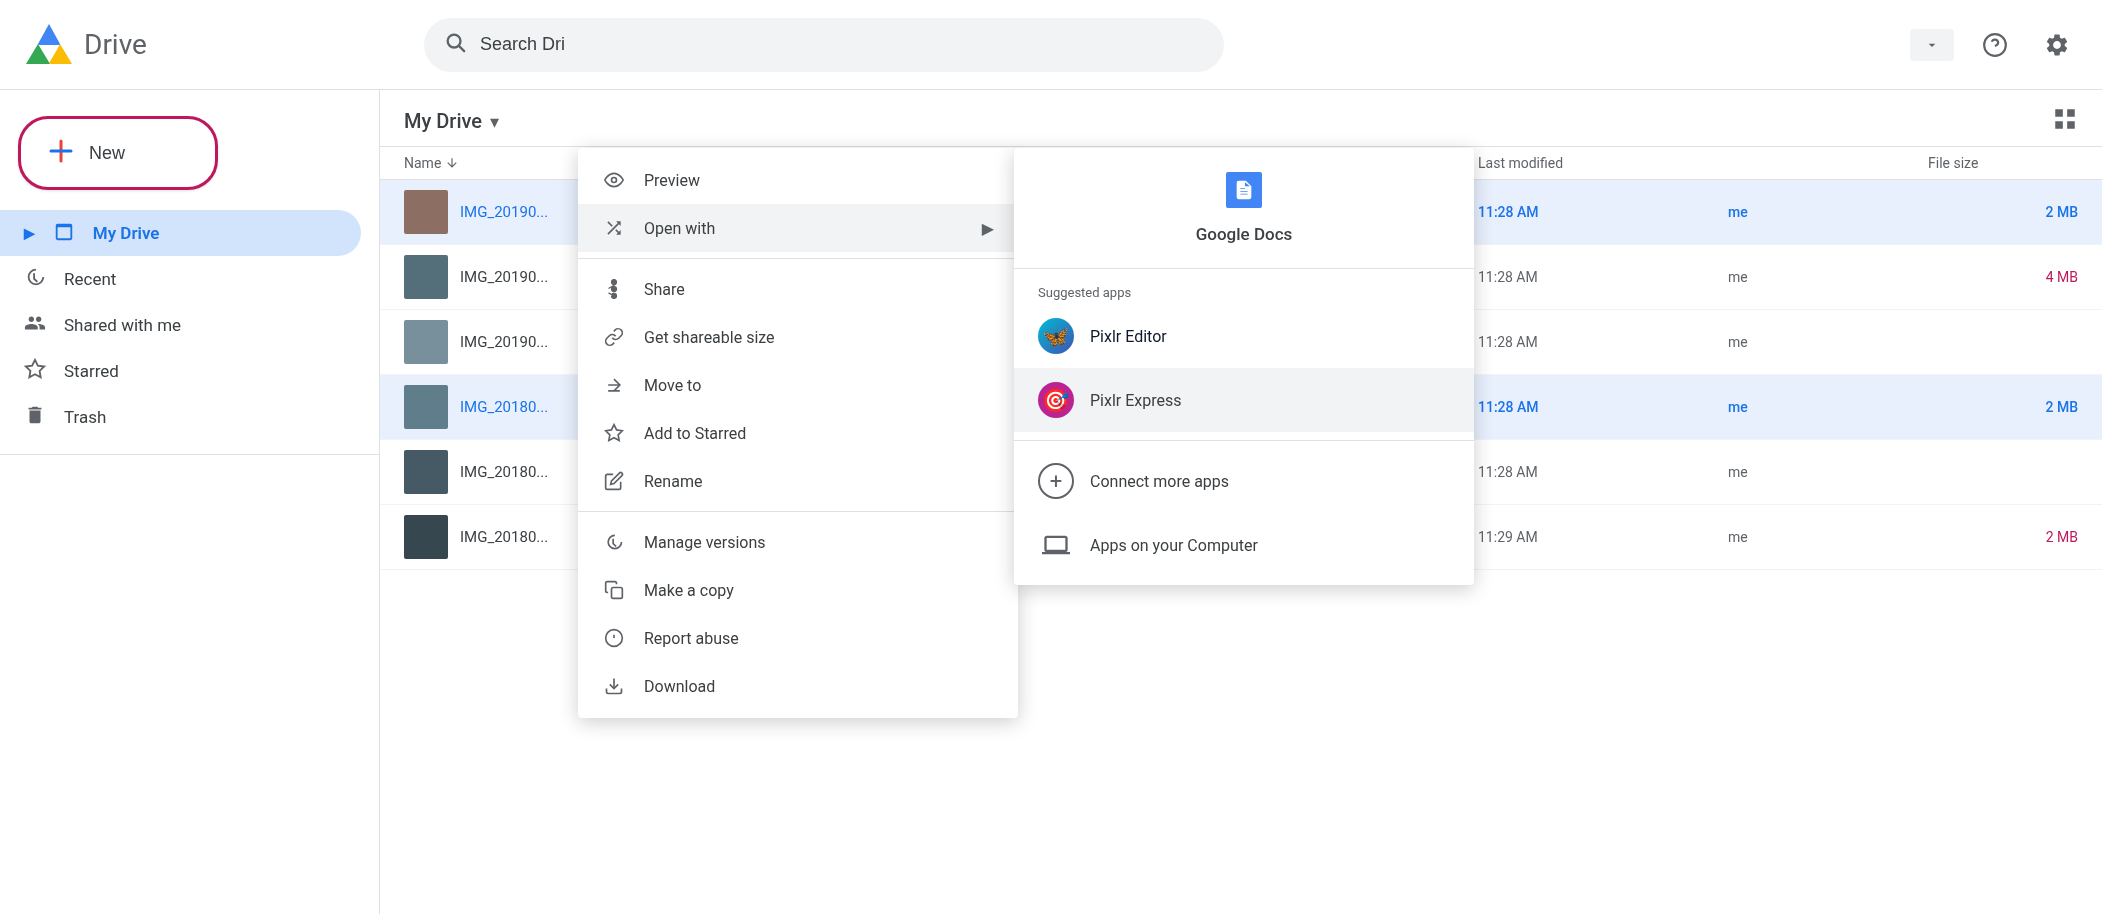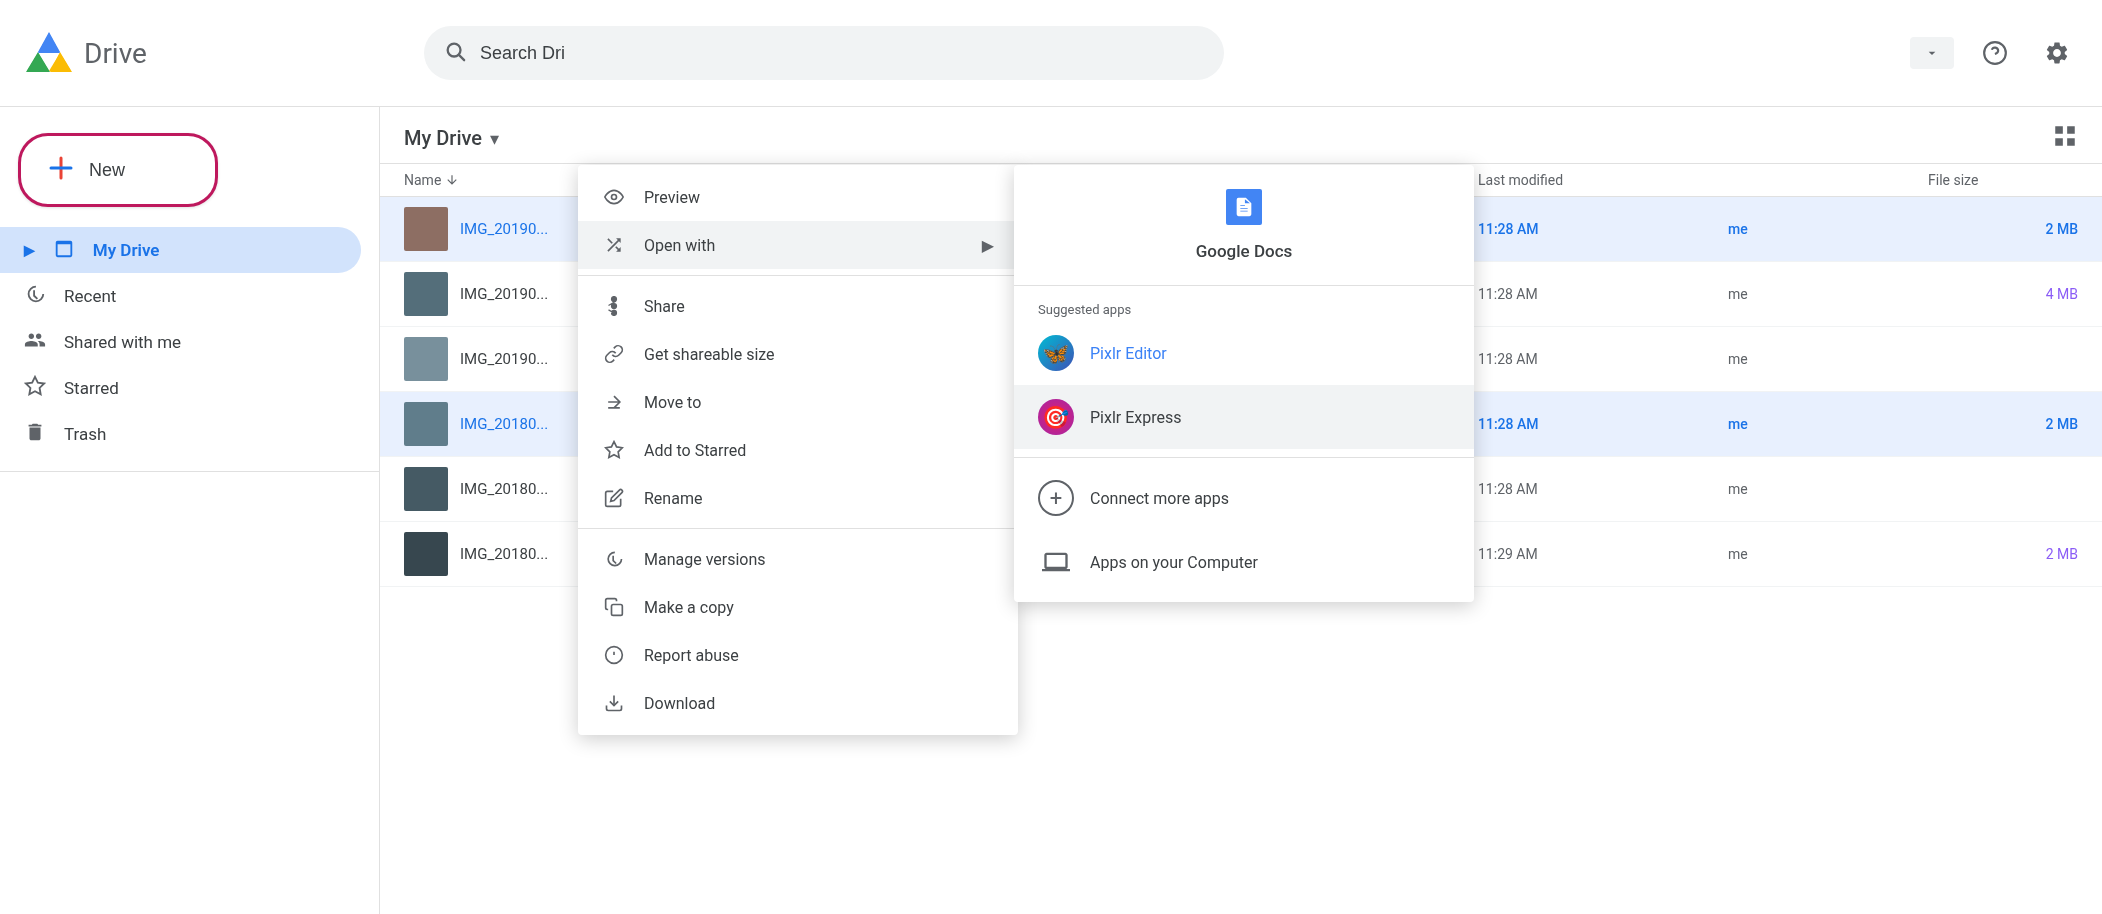--- a/index.html
+++ b/index.html
@@ -2,21 +2,21 @@
 <html><head>
   <meta charset="utf-8">
   <style>
     * { box-sizing: border-box; margin: 0; padding: 0; }
     body { font-family: 'Roboto', Arial, sans-serif; background: #fff; overflow: hidden; width: 2102px; height: 914px; }
 
     
     .header {
       display: flex;
       align-items: center;
-      height: 107px;
+      height: 90px;
       padding: 12px 24px;
       border-bottom: 1px solid #e0e0e0;
       position: relative;
       z-index: 1;
     }
     .logo-area {
       display: flex;
       align-items: center;
       gap: 10px;
       width: 380px;
@@ -201,21 +201,21 @@
       display: flex;
       align-items: center;
       justify-content: center;
     }
     .file-name-text { color: #1a73e8; font-weight: 400; }
     .file-name-text.normal { color: #3c4043; }
     .file-date { color: #5f6368; font-size: 14px; }
     .file-date.highlighted { color: #1a73e8; font-weight: 500; }
     .file-owner { color: #5f6368; font-size: 14px; }
     .file-owner.highlighted { color: #1a73e8; font-weight: 500; }
-    .file-size { color: #8b5cf6; font-size: 14px; text-align: right; }
+    .file-size { color: #be185d; font-size: 14px; text-align: right; }
     .file-size.highlighted { color: #1a73e8; font-weight: 500; }
 
     
     .context-menu {
       position: absolute;
       left: 198px;
       top: 58px;
       width: 440px;
       background: #fff;
       box-shadow: 0 4px 20px rgba(0,0,0,0.2);
@@ -682,21 +682,21 @@
         </div>
         <span style="font-size:17px; font-weight:500; color:#3c4043;">Google Docs</span>
       </div>
 
       <div class="submenu-divider"></div>
 
       <div class="submenu-section-label">Suggested apps</div>
 
       <div class="submenu-item">
         <div class="app-icon" style="background: linear-gradient(135deg, #00bcd4, #3f51b5); font-size:22px;">🦋</div>
-        <span style="font-size:16px; color:#3b82f6;">Pixlr Editor</span>
+        <span style="font-size:16px; color:#0f172a;">Pixlr Editor</span>
       </div>
 
       <div class="submenu-item active">
         <div class="app-icon" style="background: radial-gradient(circle, #e91e63, #9c27b0); font-size:22px;">🎯</div>
         <span style="font-size:16px; color:#3c4043;">Pixlr Express</span>
       </div>
 
       <div class="submenu-divider"></div>
 
       <div class="submenu-bottom-item">

